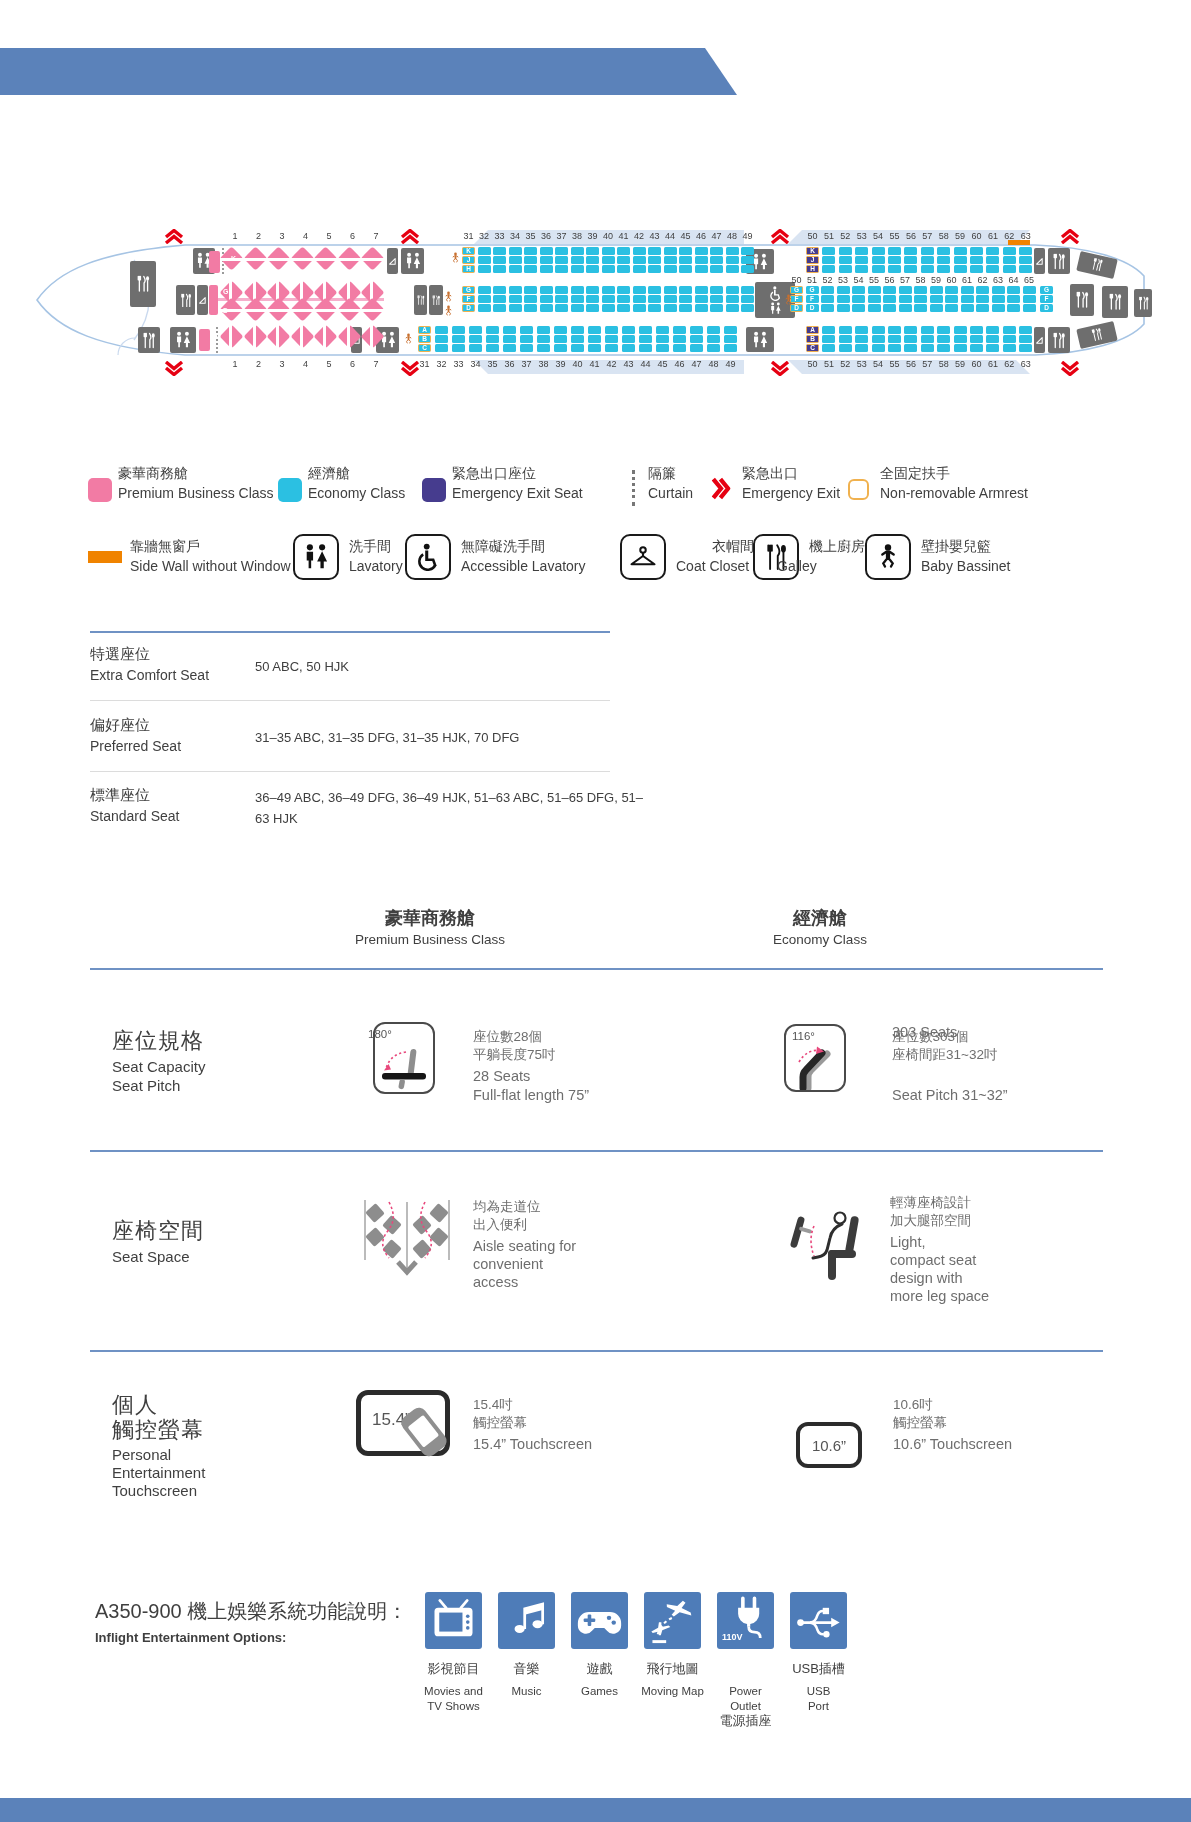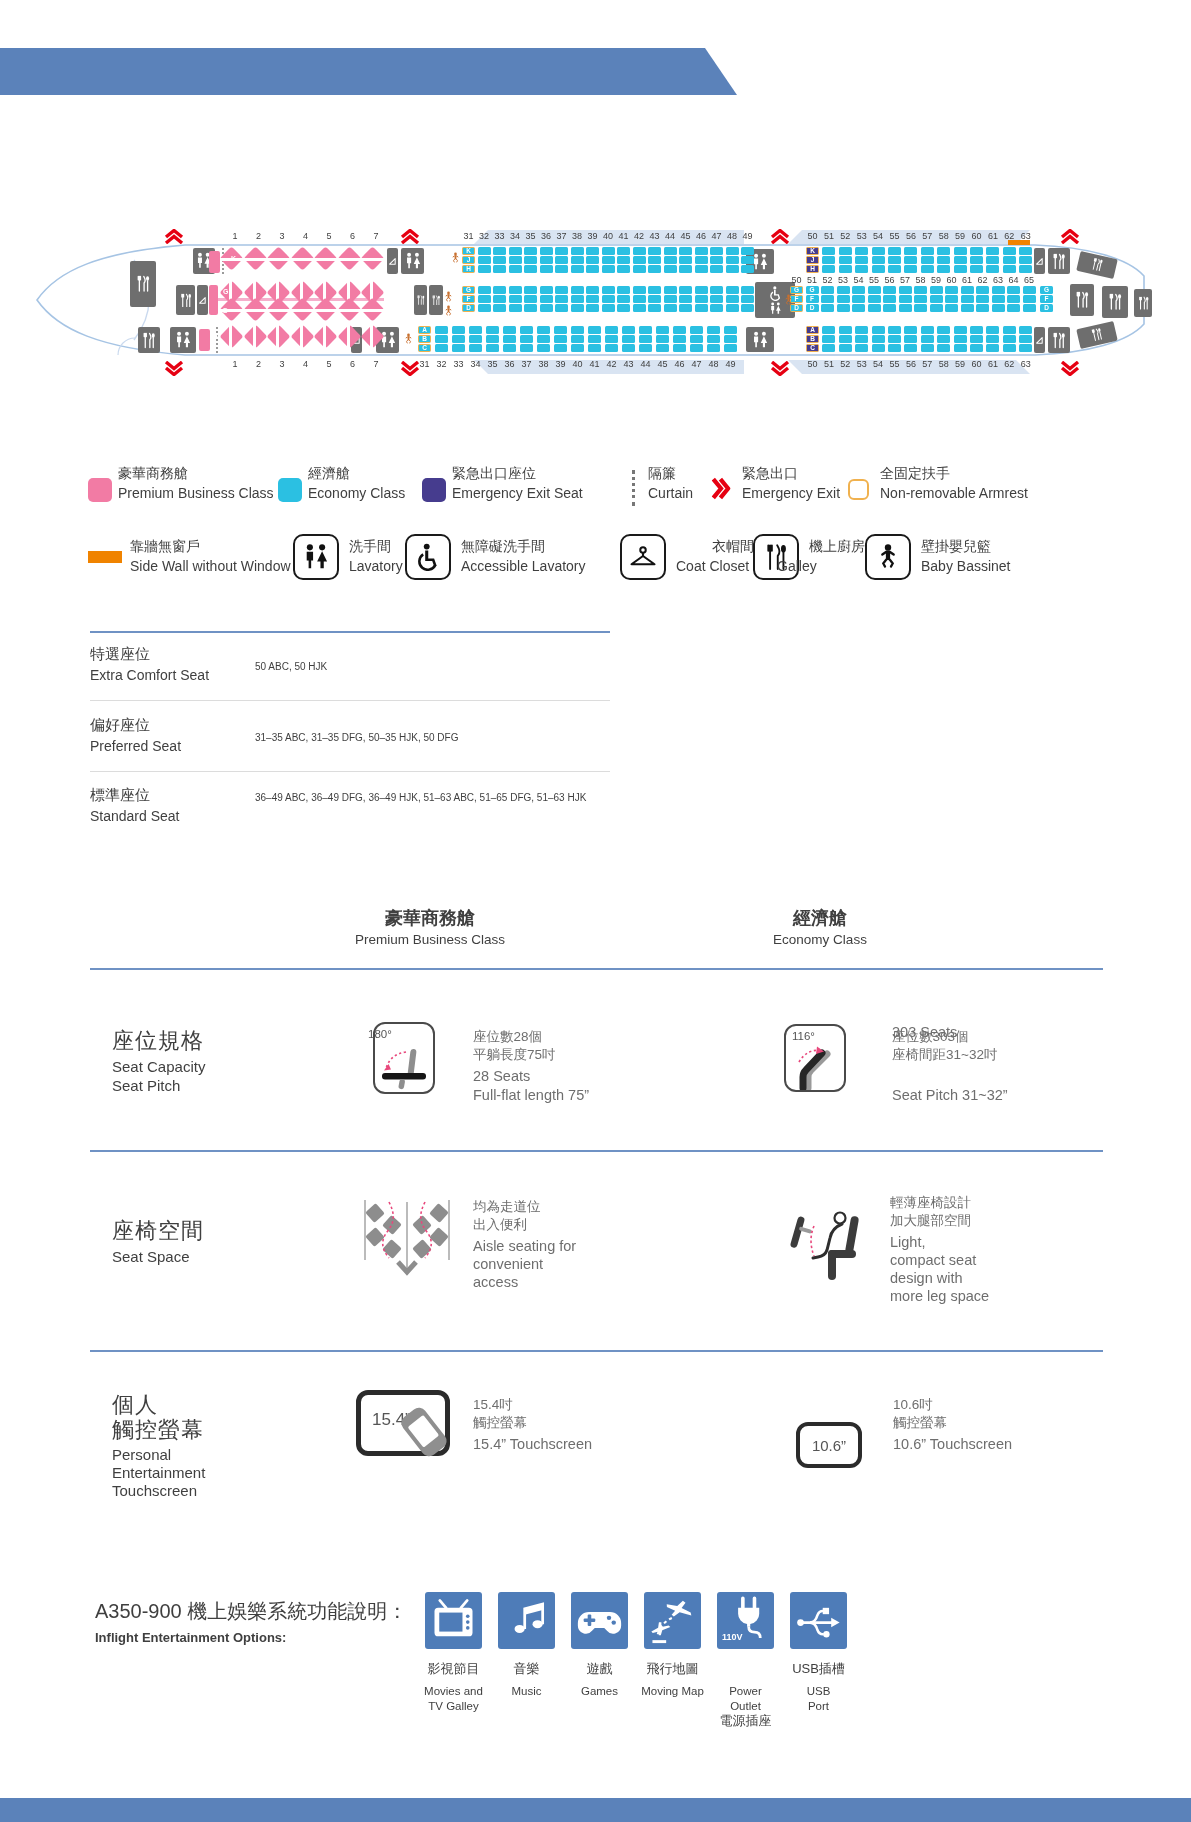--- a/index.html
+++ b/index.html
@@ -15,21 +15,21 @@
   .banner-text{left:100px;top:56px;font-size:26px;font-weight:bold;color:#fff;letter-spacing:.5px;white-space:nowrap;}
   .hline{height:2px;background:#6f92c4;}
   .hline-gray{height:1px;background:#dcdcdc;}
   .sw{width:24px;height:24px;border-radius:5px;}
   .t-zh{font-size:14px;white-space:nowrap;}
   .t-en{font-size:14px;white-space:nowrap;}
   .fac-legend{width:46px;height:46px;border:2.2px solid #1a1a1a;border-radius:10px;
               display:flex;align-items:center;justify-content:center;box-sizing:border-box;background:#fff;}
   .cat-zh{font-size:15px;}
   .cat-en{font-size:14px;}
-  .cat-val{font-size:10px;line-height:21px;width:400px;}
+  .cat-val{font-size:13px;line-height:21px;width:400px;}
   .cab-zh{font-size:18px;font-weight:bold;text-align:center;width:300px;}
   .cab-en{font-size:13.5px;text-align:center;width:300px;}
   .feat-zh{font-size:22px;letter-spacing:1px;white-space:nowrap;}
   .feat-en{font-size:15px;white-space:nowrap;}
   .desc-zh{font-size:13.5px;color:#6e6e6e;white-space:nowrap;}
   .desc-en{font-size:14.5px;color:#6e6e6e;white-space:nowrap;}
   .spec-box{border:2px solid #4a4a4a;border-radius:12px;box-sizing:border-box;background:#fff;}
   .badge{font-size:11.5px;color:#555;}
   .screen-box{border:5px solid #2b2b2b;border-radius:12px;box-sizing:border-box;background:#fff;}
   .screen-label{font-size:17px;color:#555;}
@@ -836,21 +836,21 @@
 
   <div class="abs hline" style="left:90px;top:631px;width:520px"></div>
 
   <div class="abs cat-zh" style="left:90px;top:645px">特選座位</div>
   <div class="abs cat-en" style="left:90px;top:667px">Extra Comfort Seat</div>
   <div class="abs cat-val" style="left:255px;top:656px">50 ABC, 50 HJK</div>
   <div class="abs hline-gray" style="left:90px;top:700px;width:520px"></div>
 
   <div class="abs cat-zh" style="left:90px;top:716px">偏好座位</div>
   <div class="abs cat-en" style="left:90px;top:738px">Preferred Seat</div>
-  <div class="abs cat-val" style="left:255px;top:727px">31–35 ABC, 31–35 DFG, 50–35 HJK, 50 DFG</div>
+  <div class="abs cat-val" style="left:255px;top:727px">31–35 ABC, 31–35 DFG, 31–35 HJK, 70 DFG</div>
   <div class="abs hline-gray" style="left:90px;top:771px;width:520px"></div>
 
   <div class="abs cat-zh" style="left:90px;top:786px">標準座位</div>
   <div class="abs cat-en" style="left:90px;top:808px">Standard Seat</div>
   <div class="abs cat-val" style="left:255px;top:787px;width:395px">36–49 ABC, 36–49 DFG, 36–49 HJK, 51–63 ABC, 51–65 DFG, 51–63 HJK</div>
 
   <div class="abs cab-zh" style="left:280px;top:906px">豪華商務艙</div>
   <div class="abs cab-en" style="left:280px;top:932px">Premium Business Class</div>
   <div class="abs cab-zh" style="left:670px;top:906px">經濟艙</div>
   <div class="abs cab-en" style="left:670px;top:932px">Economy Class</div>
@@ -969,21 +969,21 @@
         <path d="M20 15 l-6 -7 M34 15 l6 -7" stroke="#fff" stroke-width="2.6" stroke-linecap="round"></path>
         <rect x="9" y="15" width="36" height="27" rx="3.5" fill="#fff"></rect>
         <rect x="13.5" y="19.5" width="22" height="18" fill="#4e7cb8"></rect>
         <circle cx="40.5" cy="23" r="1.7" fill="#4e7cb8"></circle>
         <circle cx="40.5" cy="28.5" r="1.7" fill="#4e7cb8"></circle>
         <circle cx="40.5" cy="34" r="1.7" fill="#4e7cb8"></circle>
       </svg>
   </div>
   <div class="abs ent-zh" style="left:408px;top:1660px">影視節目</div>
   <div class="abs ent-en" style="left:408px;top:1684px">Movies and</div>
-  <div class="abs ent-en" style="left:408px;top:1699px">TV Galley</div>
+  <div class="abs ent-en" style="left:408px;top:1699px">TV Shows</div>
 
   <div class="abs ent-icon" style="left:498px;top:1592px">
     <svg width="57" height="57" viewBox="0 0 54 54">
         <ellipse cx="20.5" cy="35" rx="4.8" ry="3.8" fill="#fff"></ellipse>
         <ellipse cx="37.5" cy="30.5" rx="4.8" ry="3.8" fill="#fff"></ellipse>
         <path d="M25.3 35 V16 L42.3 11.5 V30.5" stroke="#fff" stroke-width="2.6" fill="none"></path>
         <path d="M25.3 16 L42.3 11.5 l0 5.5 -17 4.5 z" fill="#fff"></path>
       </svg>
   </div>
   <div class="abs ent-zh" style="left:481px;top:1660px">音樂</div>

